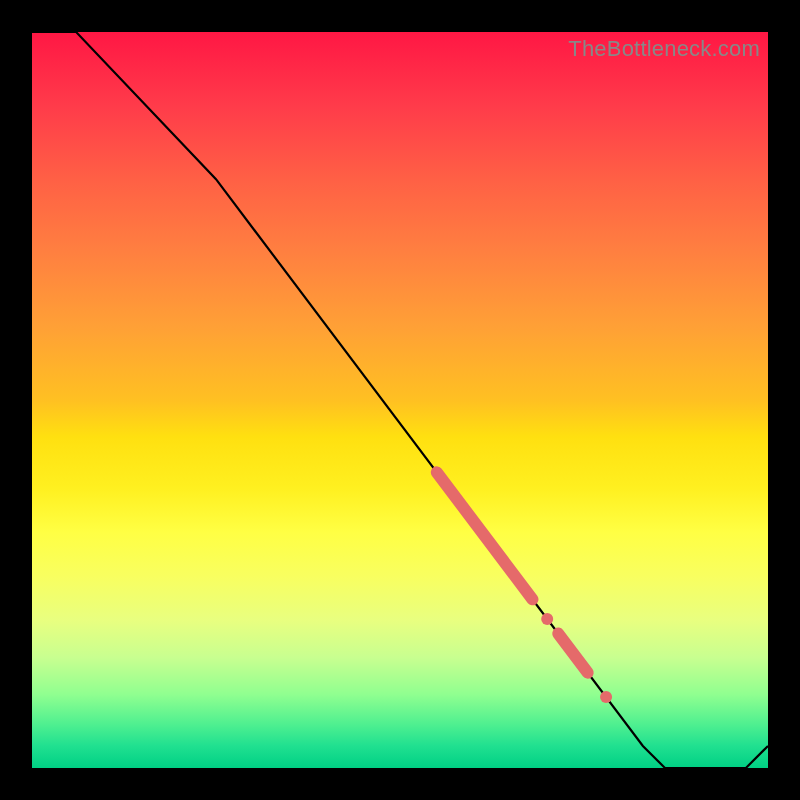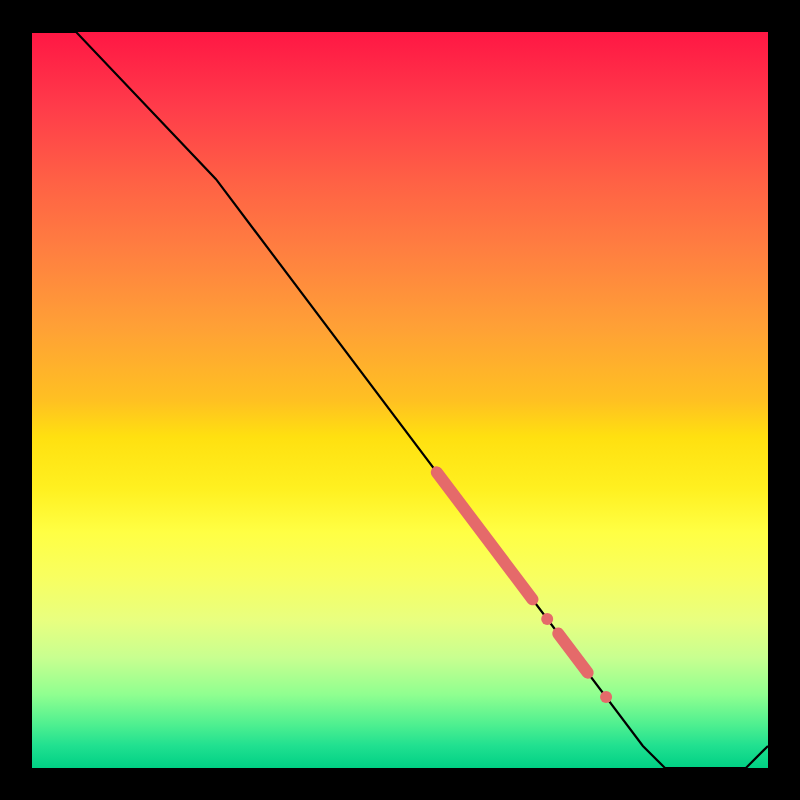--- a/index.html
+++ b/index.html
@@ -62,20 +62,21 @@
     height: 736px;
     overflow: visible;
   }
 </style>
 </head>
 <body>
 
 <div class="frame">
   <div class="plot-area">
 
+    <span class="watermark">TheBottleneck.com</span>
 
     <svg class="curve" viewBox="0 0 736 736">
 
       <path id="main-path" fill="none" stroke-width="2.2" stroke="#000000" d="M 0 0 L 44.16 0 L 184 147.19999999999996 L 610.88 713.92 L 632.96 736 L 713.92 736 L 736 713.92"></path>
 
       <g id="highlights">
           <line x1="404.8" y1="440.33103448275864" x2="500.48" y2="567.3544827586206" stroke="#e56a6a" stroke-width="12" stroke-linecap="round"></line>
           <circle cx="515.1999999999999" cy="586.8965517241379" r="6" fill="#e56a6a"></circle>
           <line x1="526.24" y1="601.5531034482758" x2="555.68" y2="640.6372413793104" stroke="#e56a6a" stroke-width="12" stroke-linecap="round"></line>
           <circle cx="574.08" cy="665.0648275862069" r="6" fill="#e56a6a"></circle>

